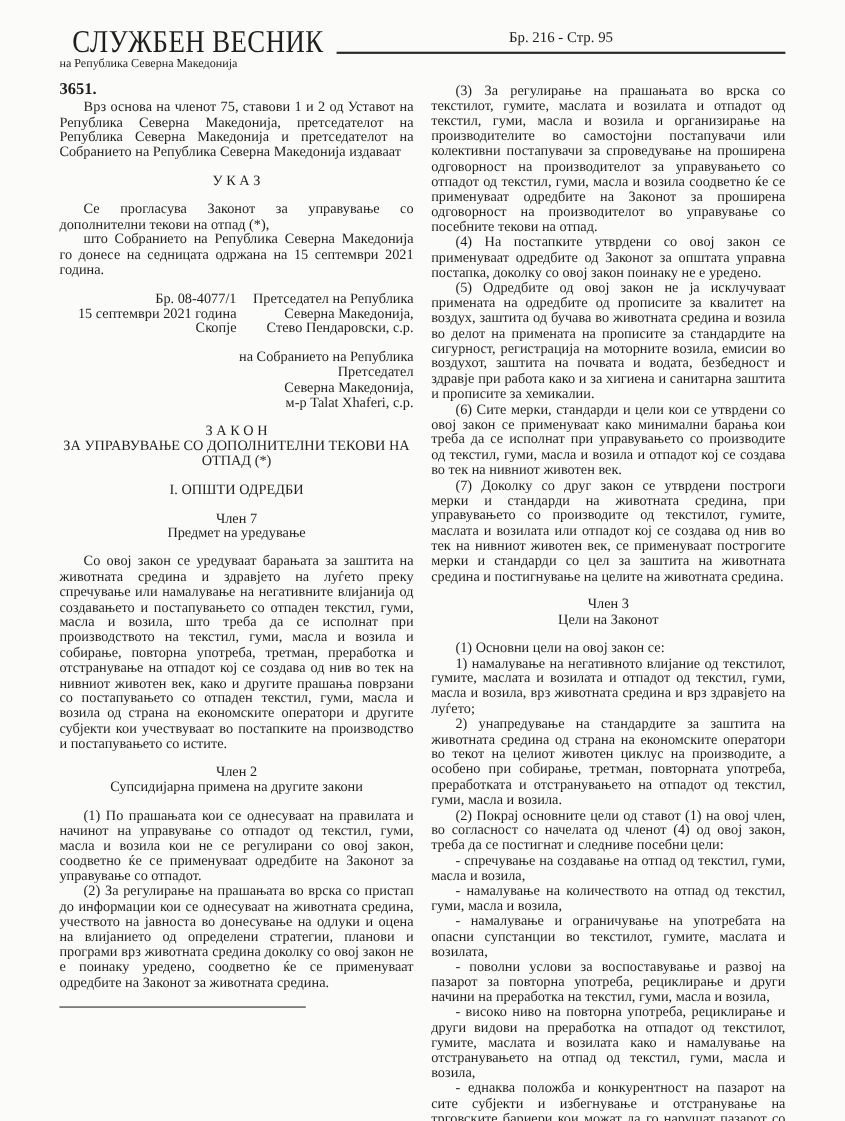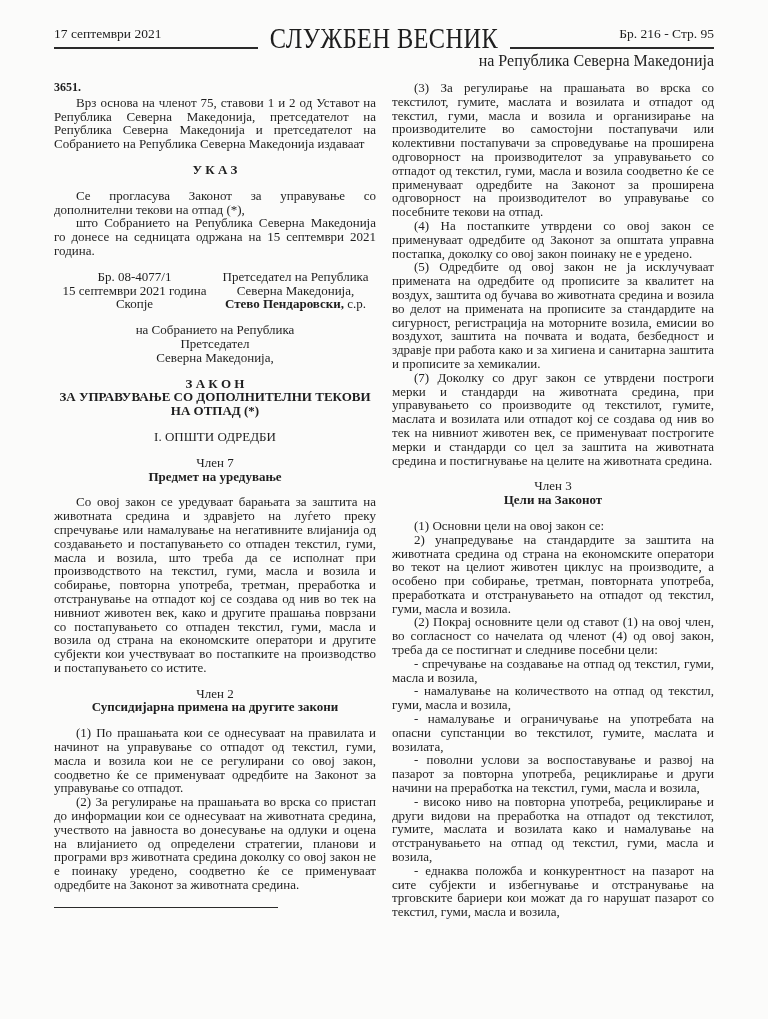--- a/index.html
+++ b/index.html
@@ -15,62 +15,59 @@
   
   .hdr { display: flex; align-items: flex-end; }
   .hdr-seg {
     flex: 1;
     border-bottom: 2px solid #2a2a2a;
     padding-bottom: 5px;
     font-size: 13.5px;
     white-space: nowrap;
   }
   .hdr-seg.left  { text-align: left; }
-  .hdr-seg.right { text-align: right; }
+  .hdr-seg.right { text-align: center; }
   .mast {
     font-size: 29px;
     line-height: 1;
     white-space: nowrap;
     margin: 0 -10px -4px -10px;
     transform: scaleX(0.84);
     transform-origin: center bottom;
     letter-spacing: 0.5px;
   }
-  .mast-sub { text-align: right; font-size: 16px; padding-top: 3px; }
+  .mast-sub { text-align: left; font-size: 11px; padding-top: 3px; }
 
   
   .cols { display: flex; gap: 16px; margin-top: 11px; }
   .col { flex: 1; min-width: 0; font-size: 13px; line-height: 13.8px; text-align: justify; }
 
   p.body { margin: 0; text-indent: 22px; }
-  .actnum { font-weight: bold; font-size: 12px; margin: 0 0 1px 0; }
+  .actnum { font-weight: bold; font-size: 15px; margin: 0 0 1px 0; }
 
   .chead { text-align: center; margin: 12px 0; }
   .chead .ln { display: block; }
-  .b { font-weight: bold; }
+  .b { font-weight: normal; }
 
   .sig { display: flex; margin: 12px 0; }
   .sig > div { flex: 1; text-align: center; }
-  .sig .ln, .speaker .ln { display: block; }
+  .sig .ln, .speaker .ln { display: block; text-align: right; }
   .speaker { text-align: center; margin: 12px 0; }
 
   .footnote { margin-top: 15px; font-size: 11.8px; line-height: 13.5px; }
   .fn-rule { width: 224px; border-top: 1.6px solid #2a2a2a; margin: 0 0 5px 0; }
   .fn-text { margin: 0; text-align: justify; }
   sup.star { font-size: 9px; vertical-align: super; line-height: 0; }
 </style>
 </head>
 <body>
 
 <div class="page">
 
   <div class="hdr">
-    <div class="hdr-seg left">
-      <span>17 септември 2021</span>
-    </div>
     <div class="mast">СЛУЖБЕН ВЕСНИК</div>
     <div class="hdr-seg right">
       <span>Бр. 216 - Стр. 95</span>
     </div>
   </div>
   <div class="mast-sub">на Република Северна Македонија</div>
 
   <div class="cols">
 
     <div class="col">
@@ -94,20 +91,21 @@
           <span class="ln">Претседател на Република</span>
           <span class="ln">Северна Македонија,</span>
           <span class="ln"><span class="b">Стево Пендаровски,</span><span> с.р.</span></span>
         </div>
       </div>
 
       <div class="speaker">
         <span class="ln">на Собранието на Република</span>
         <span class="ln">Претседател</span>
         <span class="ln">Северна Македонија,</span>
+        <span class="ln"><span>м-р </span><span class="b">Talat Xhaferi,</span><span> с.р.</span></span>
       </div>
 
       <div class="chead">
         <span class="ln b">З А К О Н</span>
         <span class="ln b">ЗА УПРАВУВАЊЕ СО ДОПОЛНИТЕЛНИ ТЕКОВИ НА ОТПАД (*)</span>
       </div>
 
       <div class="chead">
         <span class="ln">I. ОПШТИ ОДРЕДБИ</span>
       </div>
@@ -129,28 +127,30 @@
 
       <div class="footnote">
         <div class="fn-rule"></div>
       </div>
     </div>
 
     <div class="col">
       <p class="body">(3) За регулирање на прашањата во врска со текстилот, гумите, маслата и возилата и отпадот од текстил, гуми, масла и возила и организирање на производителите во самостојни постапувачи или колективни постапувачи за спроведување на проширена одговорност на производителот за управувањето со отпадот од текстил, гуми, масла и возила соодветно ќе се применуваат одредбите на Законот за проширена одговорност на производителот во управување со посебните текови на отпад.</p>
       <p class="body">(4) На постапките утврдени со овој закон се применуваат одредбите од Законот за општата управна постапка, доколку со овој закон поинаку не е уредено.</p>
       <p class="body">(5) Одредбите од овој закон не ја исклучуваат примената на одредбите од прописите за квалитет на воздух, заштита од бучава во животната средина и возила во делот на примената на прописите за стандардите на сигурност, регистрација на моторните возила, емисии во воздухот, заштита на почвата и водата, безбедност и здравје при работа како и за хигиена и санитарна заштита и прописите за хемикалии.</p>
+      <p class="body">(6) Сите мерки, стандарди и цели кои се утврдени со овој закон се применуваат како минимални барања кои треба да се исполнат при управувањето со производите од текстил, гуми, масла и возила и отпадот кој се создава во тек на нивниот животен век.</p>
       <p class="body">(7) Доколку со друг закон се утврдени построги мерки и стандарди на животната средина, при управувањето со производите од текстилот, гумите, маслата и возилата или отпадот кој се создава од нив во тек на нивниот животен век, се применуваат построгите мерки и стандарди со цел за заштита на животната средина и постигнување на целите на животната средина.</p>
 
       <div class="chead">
         <span class="ln">Член 3</span>
         <span class="ln b">Цели на Законот</span>
       </div>
 
       <p class="body">(1) Основни цели на овој закон се:</p>
+      <p class="body">1) намалување на негативното влијание од текстилот, гумите, маслата и возилата и отпадот од текстил, гуми, масла и возила, врз животната средина и врз здравјето на луѓето;</p>
       <p class="body">2) унапредување на стандардите за заштита на животната средина од страна на економските оператори во текот на целиот животен циклус на производите, а особено при собирање, третман, повторната употреба, преработката и отстранувањето на отпадот од текстил, гуми, масла и возила.</p>
       <p class="body">(2) Покрај основните цели од ставот (1) на овој член, во согласност со начелата од членот (4) од овој закон, треба да се постигнат и следниве посебни цели:</p>
       <p class="body">- спречување на создавање на отпад од текстил, гуми, масла и возила,</p>
       <p class="body">- намалување на количеството на отпад од текстил, гуми, масла и возила,</p>
       <p class="body">- намалување и ограничување на употребата на опасни супстанции во текстилот, гумите, маслата и возилата,</p>
       <p class="body">- поволни услови за воспоставување и развој на пазарот за повторна употреба, рециклирање и други начини на преработка на текстил, гуми, масла и возила,</p>
       <p class="body">- високо ниво на повторна употреба, рециклирање и други видови на преработка на отпадот од текстилот, гумите, маслата и возилата како и намалување на отстранувањето на отпад од текстил, гуми, масла и возила,</p>
       <p class="body">- еднаква положба и конкурентност на пазарот на сите субјекти и избегнување и отстранување на трговските бариери кои можат да го нарушат пазарот со текстил, гуми, масла и возила,</p>
 
     </div>

